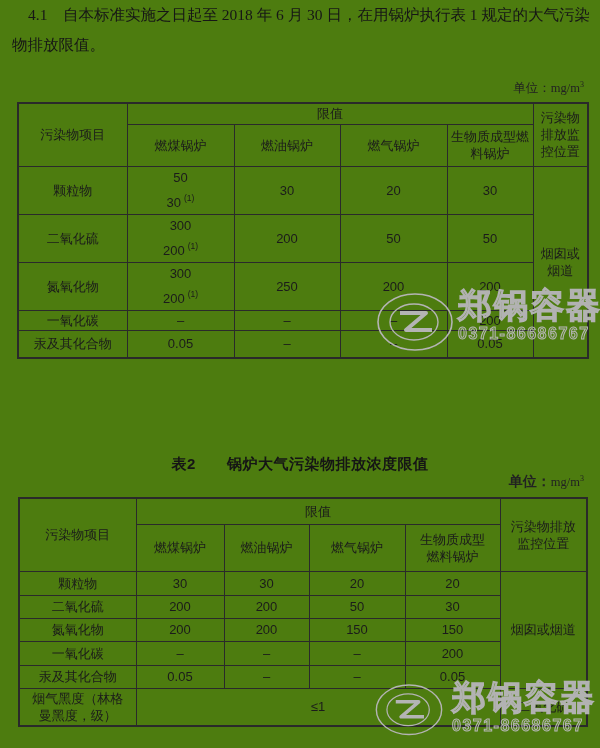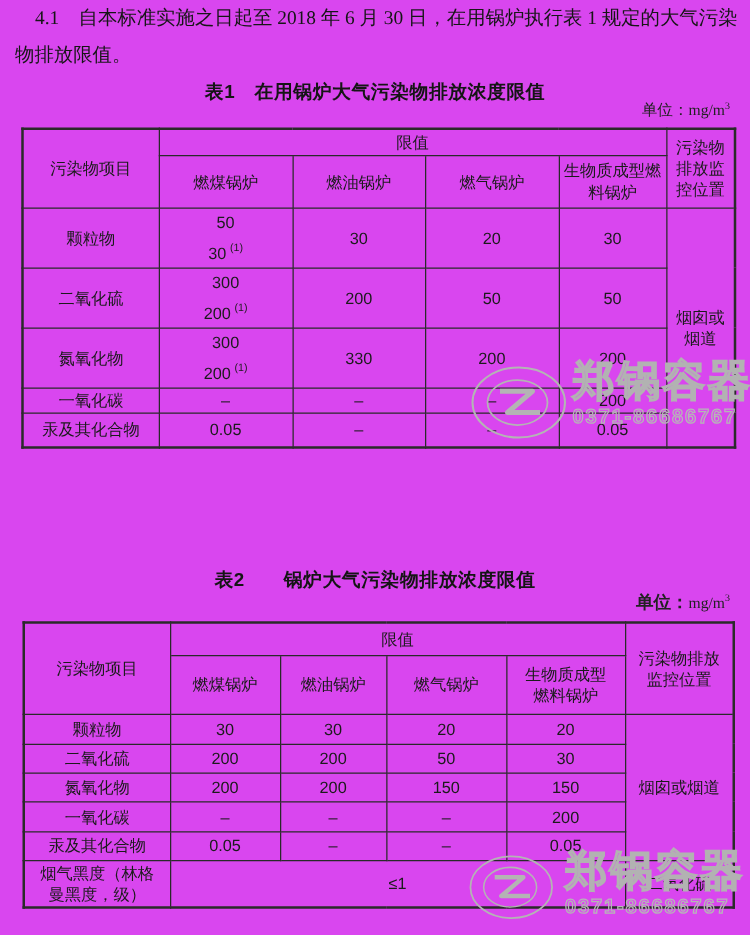--- a/index.html
+++ b/index.html
@@ -1,19 +1,19 @@
 <!DOCTYPE html>
 <html><head>
 <meta charset="utf-8">
 <style>
   * { margin:0; padding:0; box-sizing:border-box; }
   html,body { width:600px; height:748px; background:#fdfdfd; }
   .page {
     position:relative; width:600px; height:748px; overflow:hidden;
-    background:#d946ef; color:#141414;
+    background:#4d7c0f; color:#141414;
     font-family:"Liberation Serif","DejaVu Serif",serif;
   }
   .para {
     position:absolute; left:12px; right:10px;
     font-size:15.5px; line-height:30px; text-align:justify;
     text-indent:16px; color:#161616;
   }
   .para-41 { top:0px; }
   .para-42 { top:376px; }
   .tbl-title {
@@ -78,21 +78,20 @@
     white-space:nowrap; margin-top:1px;
   }
 </style>
 </head>
 <body>
 
 <div class="page">
 
   <div class="para para-41">4.1　自本标准实施之日起至 2018 年 6 月 30 日，在用锅炉执行表 1 规定的大气污染物排放限值。</div>
 
-  <div class="tbl-title title-1">表1　在用锅炉大气污染物排放浓度限值</div>
   <div class="unit-line unit-1">
     <span class="unit-zh">单位：</span><span>mg/m</span><sup>3</sup>
   </div>
 
   <table class="doc t1">
     <colgroup>
       <col style="width:109px">
         <col style="width:107px">
         <col style="width:106px">
       <col style="width:107px">
@@ -131,21 +130,21 @@
         <td>200</td>
         <td>50</td>
         <td>50</td>
       </tr>
       <tr class="h42b">
         <td>氮氧化物</td>
         <td>
           <div class="vline">300</div>
           <div class="vline"><span>200</span><sup class="fn">(1)</sup></div>
         </td>
-        <td>330</td>
+        <td>250</td>
         <td>200</td>
         <td>200</td>
       </tr>
       <tr class="h20">
         <td>一氧化碳</td>
         <td>–</td>
         <td>–</td>
         <td>–</td>
         <td>200</td>
       </tr>

